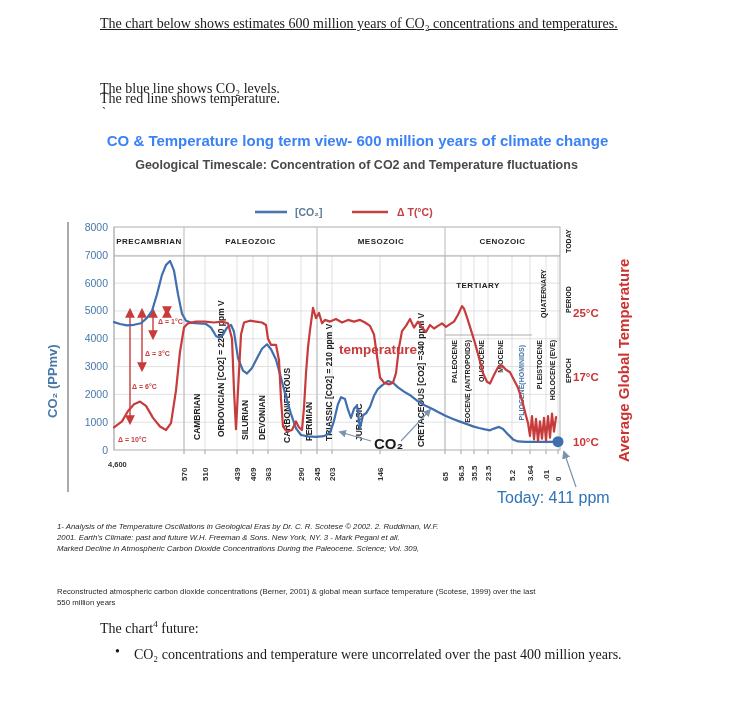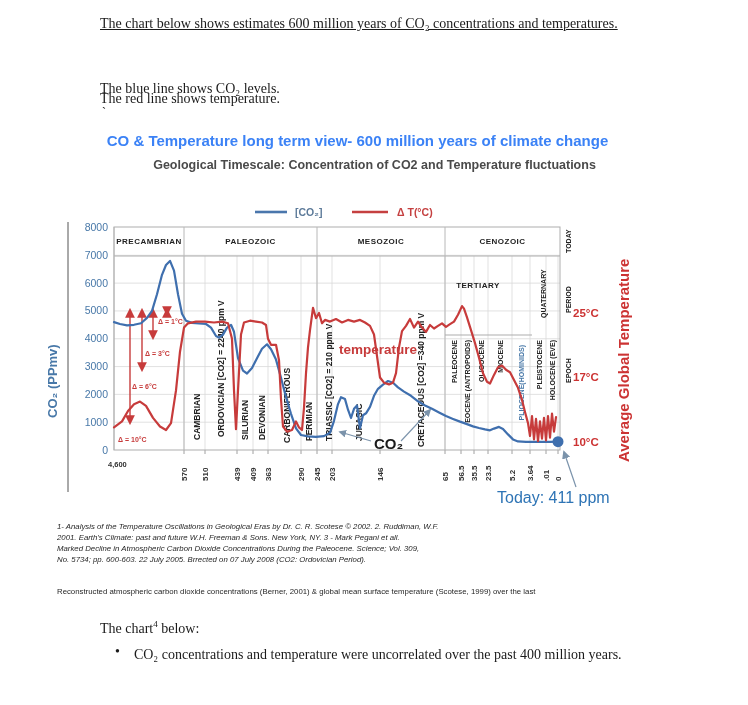--- a/index.html
+++ b/index.html
@@ -6,21 +6,21 @@
   body{width:748px;height:705px;position:relative;overflow:hidden;
        font-family:"Liberation Serif",serif;color:#1a1a1a;}
   .abs{position:absolute;}
   .para{margin:0;font-size:14px;line-height:22px;}
   .p1{top:13px;left:52px;width:612px;text-indent:48px;text-decoration:underline;}
   .p2{top:78px;left:100px;}
   .p3{top:88px;left:100px;}
   .stray{top:105px;left:102px;font-size:12px;}
   .chart-title{top:132px;left:85px;width:545px;text-align:center;
     font-family:"Liberation Sans",sans-serif;font-size:15px;font-weight:600;color:#3b82f6;}
-  .chart-subtitle{top:158px;left:102px;width:545px;text-align:center;
+  .chart-subtitle{top:158px;left:84px;width:545px;text-align:center;
     font-family:"Liberation Sans",sans-serif;font-size:12.5px;font-weight:700;color:#4a4a4a;}
   .fn{font-family:"Liberation Sans",sans-serif;font-size:7.8px;line-height:11px;color:#262626;}
   .fn1{top:521px;left:57px;width:650px;font-style:italic;}
   .fn2{top:586px;left:57px;width:660px;}
   .shows{top:618px;left:100px;}
   sup{font-size:9px;vertical-align:super;line-height:0;}
   .bullet-row{top:644px;left:115px;width:562px;display:flex;}
   .bdot{font-size:14px;margin-right:14px;}
   .btext{font-size:14px;line-height:21px;width:545px;}
   svg{position:absolute;left:0;top:0;}
@@ -188,26 +188,26 @@
         </g>
         <line x1="576" y1="487" x2="564" y2="452" stroke="#7b93ab" stroke-width="1.2" marker-end="url(#m-gray)"></line>
         <text x="497" y="503" font-size="16" fill="#2e74b5">Today: 411 ppm</text>
       </g>
   </svg>
 
   <div class="abs fn fn1">
       <div>1- Analysis of the Temperature Oscillations in Geological Eras by Dr. C. R. Scotese ©  2002. 2. Ruddiman, W.F.</div>
       <div>2001. Earth's Climate: past and future W.H. Freeman &amp; Sons. New York, NY. 3   - Mark Pegani  et all.</div>
       <div>Marked Decline in Atmospheric Carbon Dioxide Concentrations During the Paleocene. Science; Vol. 309,</div>
-      <div>No. 5734; pp. 600-603. 22 July 2005. Brrected on 07 July 2008 (CO2: Ordovician Period).</div>
     </div>
   <div class="abs fn fn2">
       <div>Reconstructed atmospheric carbon dioxide concentrations (Berner, 2001) &amp; global mean surface temperature (Scotese, 1999) over   the last</div>
+      <div>550 million years</div>
     </div>
 
-  <p class="abs para shows"><span>The chart</span><sup>4</sup><span> below:</span></p>
+  <p class="abs para shows"><span>The chart</span><sup>4</sup><span> future:</span></p>
 
   <div class="abs bullet-row">
     <span class="bdot">•</span>
     <span class="btext">CO₂ concentrations and temperature were uncorrelated over the past 400 million years.</span>
   </div>
 
 </div>
 
 </body></html>

